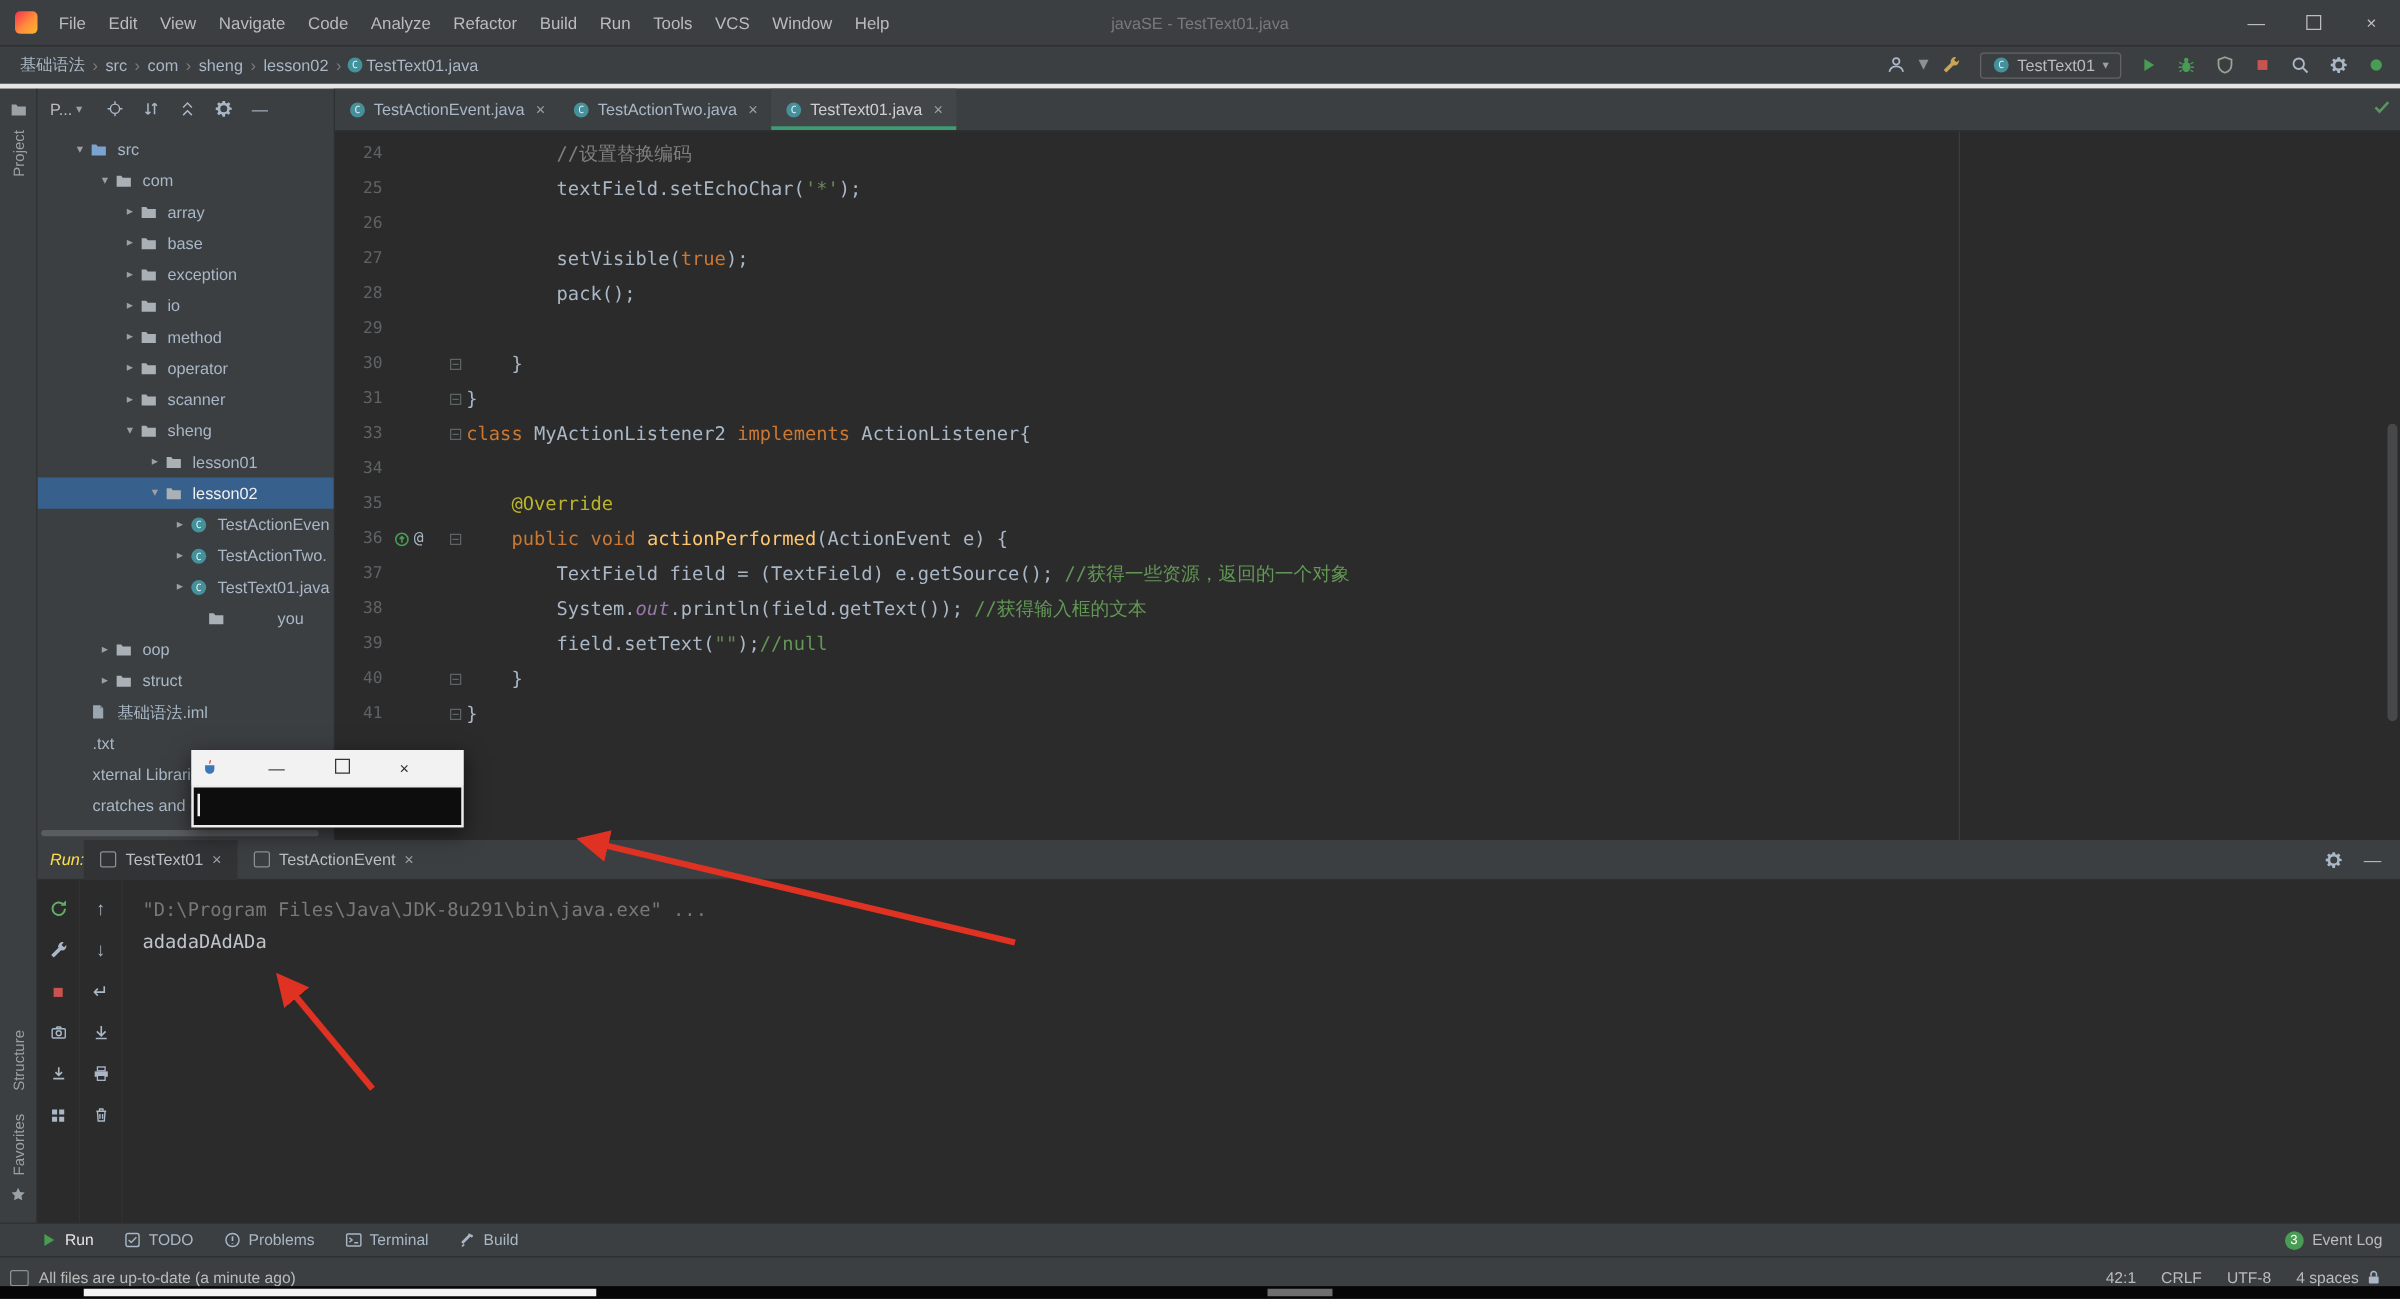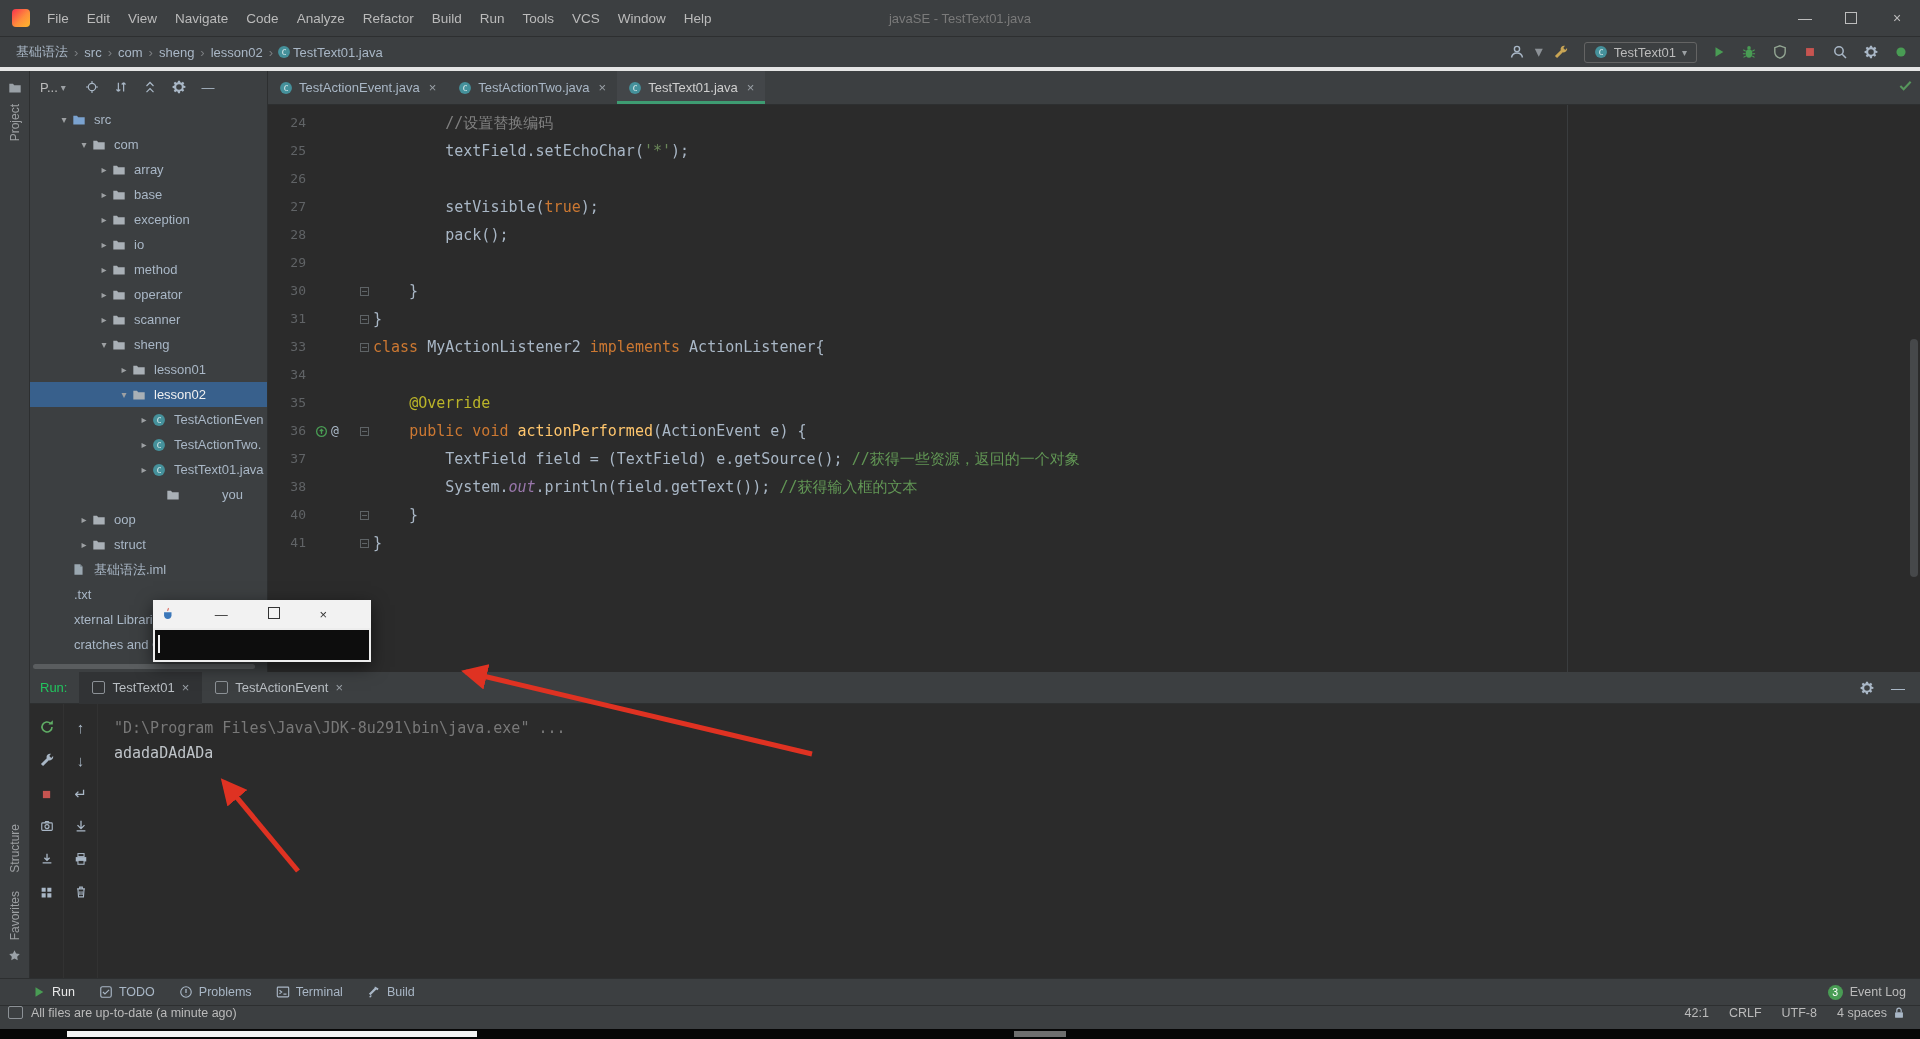--- a/index.html
+++ b/index.html
@@ -63,41 +63,41 @@
   .code{flex:1;}
   .c-def{color:#A9B7C6}.c-kw{color:#CC7832}.c-str{color:#6A8759}.c-com{color:#808080}
   .c-comg{color:#629755}.c-meth{color:#FFC66D}.c-ann{color:#BBB529}.c-field{color:#9876AA;font-style:italic}
   #margin-guide{position:absolute;top:0;bottom:0;left:1299px;width:1px;background:#3A3D3F;}
   #editor-check{position:absolute;right:7px;top:7px;}
   #editor-scrollbar{position:absolute;right:2px;top:268px;width:8px;height:238px;background:#54575A;border-radius:4px;opacity:.65;}
 
   
   #runpanel{height:306px;display:flex;flex-direction:column;background:#2B2B2B;box-sizing:border-box;}
   #runtabs{height:32px;background:#3C3F41;border-bottom:1px solid #2D2F30;box-sizing:border-box;display:flex;align-items:center;padding-left:10px;flex:0 0 32px;}
-  #runtabs-label{color:#22c55e;font-size:13px;margin-right:12px;}
+  #runtabs-label{color:#fde047;font-size:13px;font-style:italic;}
   .rtab{height:32px;display:flex;align-items:center;gap:7px;padding:0 13px;color:#B9BEC3;font-size:13px;box-sizing:border-box;}
   .rtab.active{background:#313335;}
   .rtab-ico{width:11px;height:11px;border:1px solid #8C9196;border-radius:2px;display:inline-block;}
   .rtab .tab-close{color:#9AA0A6;font-size:13px;}
   #runtabs-right{margin-left:auto;display:flex;align-items:center;gap:15px;padding-right:14px;}
   #runtabs-right .icon{width:16px;height:16px;color:#A9B7C6;font-size:14px;}
   #runbody{flex:1;display:flex;min-height:0;}
   .runcol{width:34px;border-right:1px solid #323232;box-sizing:border-box;display:flex;flex-direction:column;align-items:center;padding-top:12px;gap:11px;flex:0 0 34px;}
   .runcol .icon{width:22px;height:22px;font-size:15px;}
   #console{flex:1;padding:12px 0 0 16px;font-family:"DejaVu Sans Mono",monospace;font-size:15px;line-height:25px;overflow:hidden;}
   .con-dim{color:#787878;white-space:pre;}
   .con-normal{color:#BFC4C9;white-space:pre;}
 
   
   #twbar{height:27px;background:#3C3F41;border-top:1px solid #2D2F30;box-sizing:border-box;display:flex;align-items:center;padding:0 14px 0 32px;gap:24px;}
   .tw-item{display:flex;align-items:center;gap:6px;color:#A9B7C6;font-size:12.5px;height:100%;}
   .tw-item.active{color:#E8E8E8;}
   #tw-right{margin-left:auto;display:flex;align-items:center;gap:7px;color:#BBBBBB;font-size:12.5px;}
   #event-badge{width:15px;height:15px;border-radius:50%;background:#499C54;color:#fff;font-size:10.5px;display:flex;align-items:center;justify-content:center;}
-  #statusbar{height:24px;background:#3C3F41;border-top:1px solid #2D2F30;box-sizing:border-box;display:flex;align-items:flex-start;padding:0 14px 0 8px;color:#BBBBBB;font-size:12.5px;}
+  #statusbar{height:24px;background:#3C3F41;border-top:1px solid #2D2F30;box-sizing:border-box;display:flex;align-items:flex-end;padding:0 14px 0 8px;color:#BBBBBB;font-size:12.5px;}
   #sb-corner{width:13px;height:11px;border:1px solid #8C9196;border-radius:2px;margin-right:8px;}
   #sb-right{margin-left:auto;display:flex;align-items:center;gap:5px;}
   #blackstrip{height:10px;background:#060606;position:relative;}
   #bs-white{position:absolute;left:67px;top:2px;width:410px;height:6px;background:#F2F2F2;}
   #bs-gray{position:absolute;left:1014px;top:2px;width:52px;height:6px;background:#6E6E6E;}
 
   
   #popup{position:absolute;left:153px;top:600px;width:218px;z-index:30;box-shadow:0 5px 16px rgba(0,0,0,.55);}
   #popup-title{height:28px;background:#F2F2F2;display:flex;align-items:center;padding:0 4px 0 8px;}
   #popup-btns{flex:1;display:flex;justify-content:space-evenly;align-items:center;color:#333;font-size:13px;}
@@ -519,20 +519,21 @@
               <div class="eline"><span class="lnum">31</span><span class="gicons"></span><span class="gfold"><span class="fold-sq"></span></span><span class="code"><span class="c-def">}</span></span></div>
               <div class="eline"><span class="lnum">33</span><span class="gicons"></span><span class="gfold"><span class="fold-sq"></span></span><span class="code"><span class="c-kw">class</span><span class="c-def"> MyActionListener2 </span><span class="c-kw">implements</span><span class="c-def"> ActionListener{</span></span></div>
               <div class="eline"><span class="lnum">34</span><span class="gicons"></span><span class="gfold"></span><span class="code"></span></div>
               <div class="eline"><span class="lnum">35</span><span class="gicons"></span><span class="gfold"></span><span class="code"><span class="c-def">    </span><span class="c-ann">@Override</span></span></div>
               <div class="eline"><span class="lnum">36</span><span class="gicons"><span class="icon"><svg xmlns="http://www.w3.org/2000/svg" width="13" height="13" viewBox="0 0 16 16">
                       <circle cx="8" cy="8" r="6" fill="none" stroke="#499C54" stroke-width="1.6"></circle>
                       <path d="M8 11.2V5.3M5.8 7.5L8 5.3l2.2 2.2" fill="none" stroke="#499C54" stroke-width="1.6"></path>
                     </svg></span><span class="gat">@</span></span><span class="gfold"><span class="fold-sq"></span></span><span class="code"><span class="c-def">    </span><span class="c-kw">public</span><span class="c-def"> </span><span class="c-kw">void</span><span class="c-def"> </span><span class="c-meth">actionPerformed</span><span class="c-def">(ActionEvent e) {</span></span></div>
               <div class="eline"><span class="lnum">37</span><span class="gicons"></span><span class="gfold"></span><span class="code"><span class="c-def">        TextField field = (TextField) e.getSource(); </span><span class="c-comg">//获得一些资源，返回的一个对象</span></span></div>
               <div class="eline"><span class="lnum">38</span><span class="gicons"></span><span class="gfold"></span><span class="code"><span class="c-def">        System.</span><span class="c-field">out</span><span class="c-def">.println(field.getText()); </span><span class="c-comg">//获得输入框的文本</span></span></div>
+              <div class="eline"><span class="lnum">39</span><span class="gicons"></span><span class="gfold"></span><span class="code"><span class="c-def">        field.setText(</span><span class="c-str">""</span><span class="c-def">);</span><span class="c-comg">//null</span></span></div>
               <div class="eline"><span class="lnum">40</span><span class="gicons"></span><span class="gfold"><span class="fold-sq"></span></span><span class="code"><span class="c-def">    }</span></span></div>
               <div class="eline"><span class="lnum">41</span><span class="gicons"></span><span class="gfold"><span class="fold-sq"></span></span><span class="code"><span class="c-def">}</span></span></div>
             </div>
           <span class="icon" id="editor-check">
               <svg xmlns="http://www.w3.org/2000/svg" width="15" height="15" viewBox="0 0 16 16">
                 <path fill="none" stroke="#57965C" stroke-width="2.2" d="M2.5 8.5l3.5 3.5L13.5 4"></path>
               </svg>
             </span>
           <div id="editor-scrollbar"></div>
         </div>

